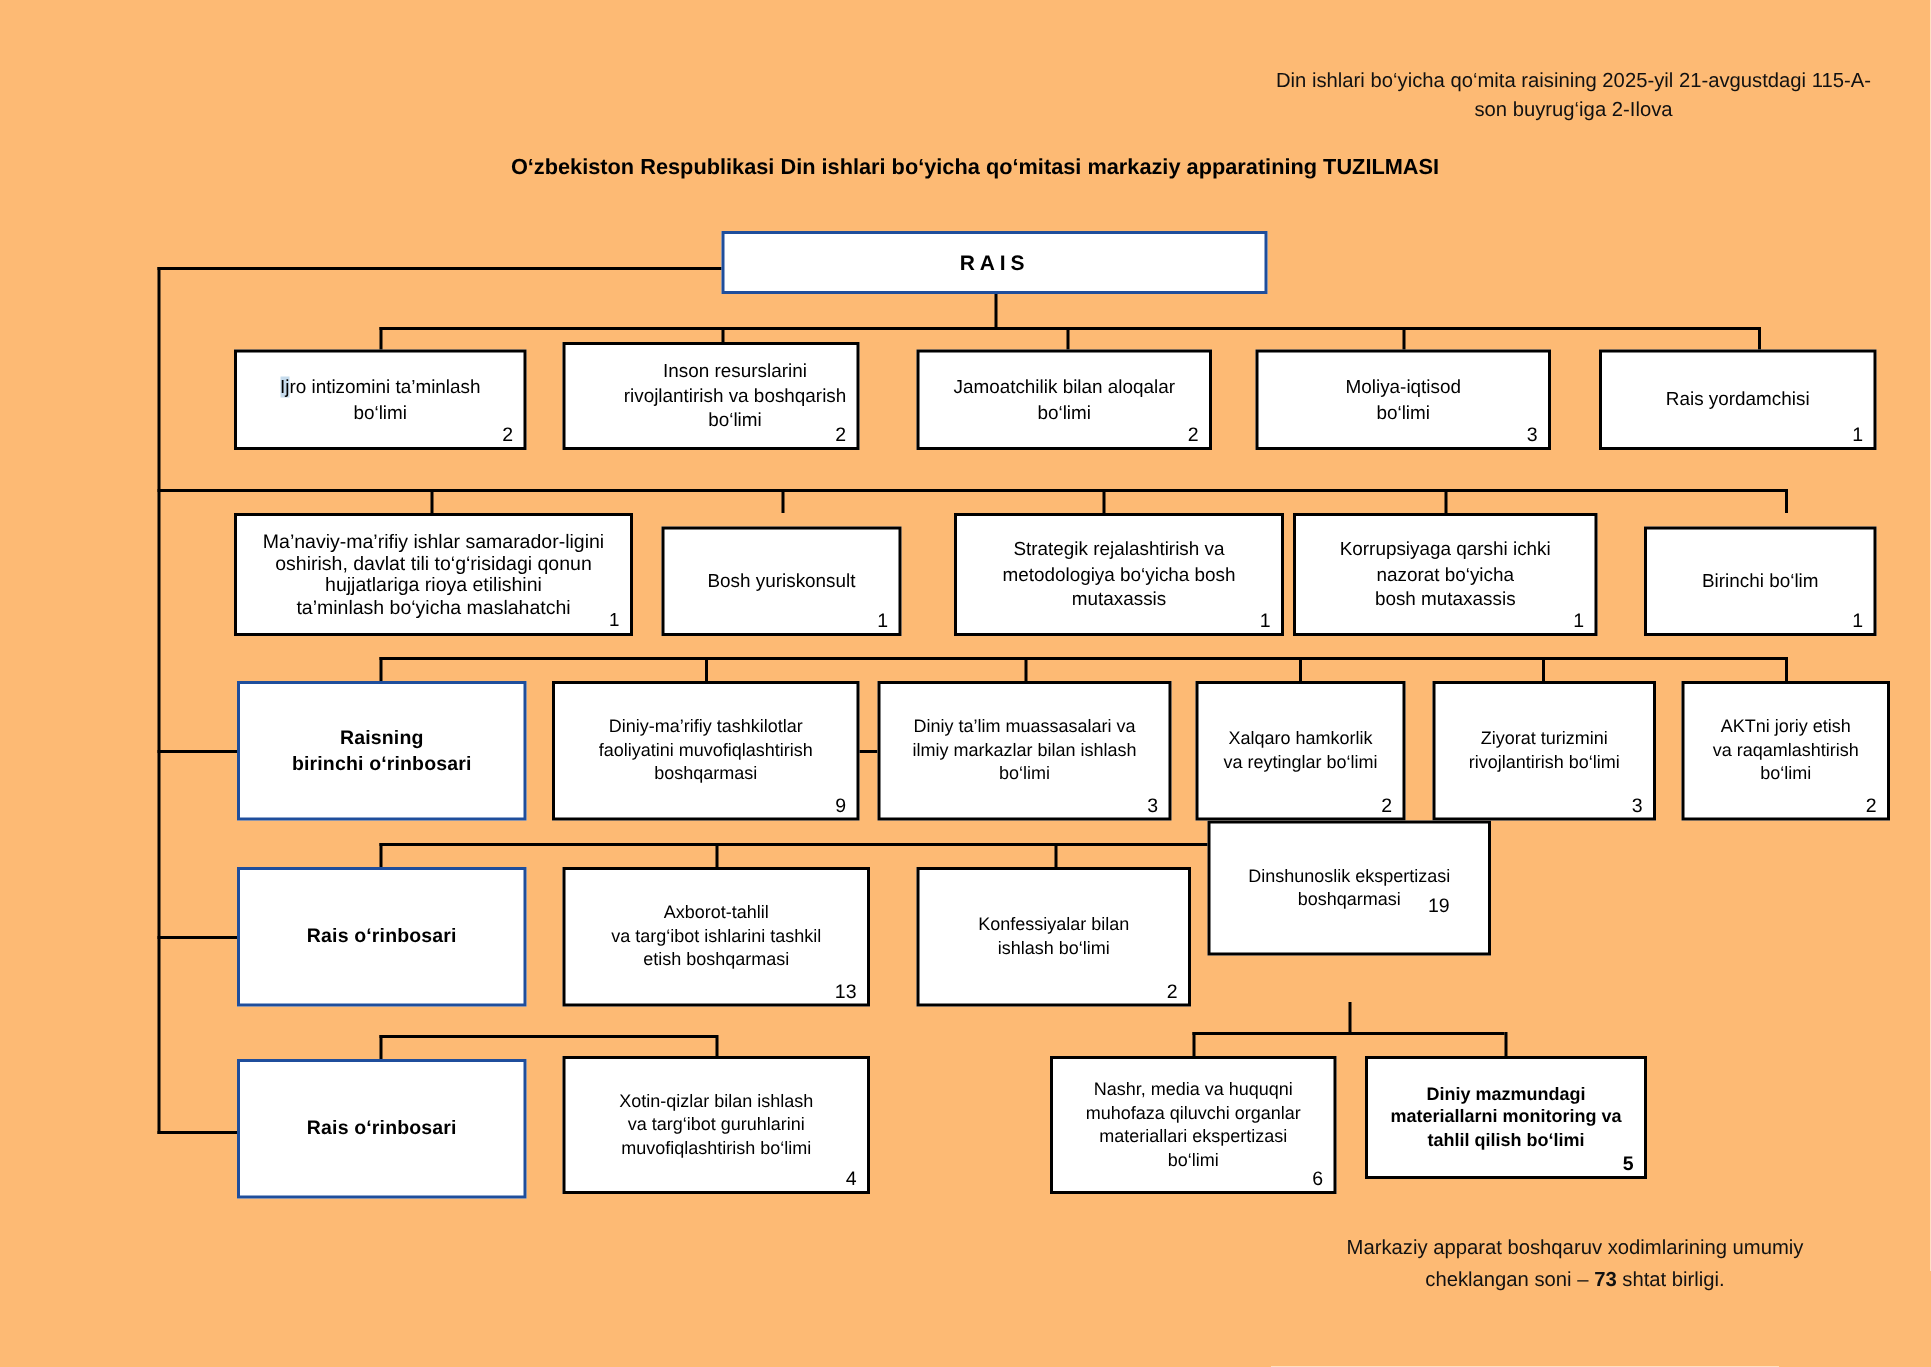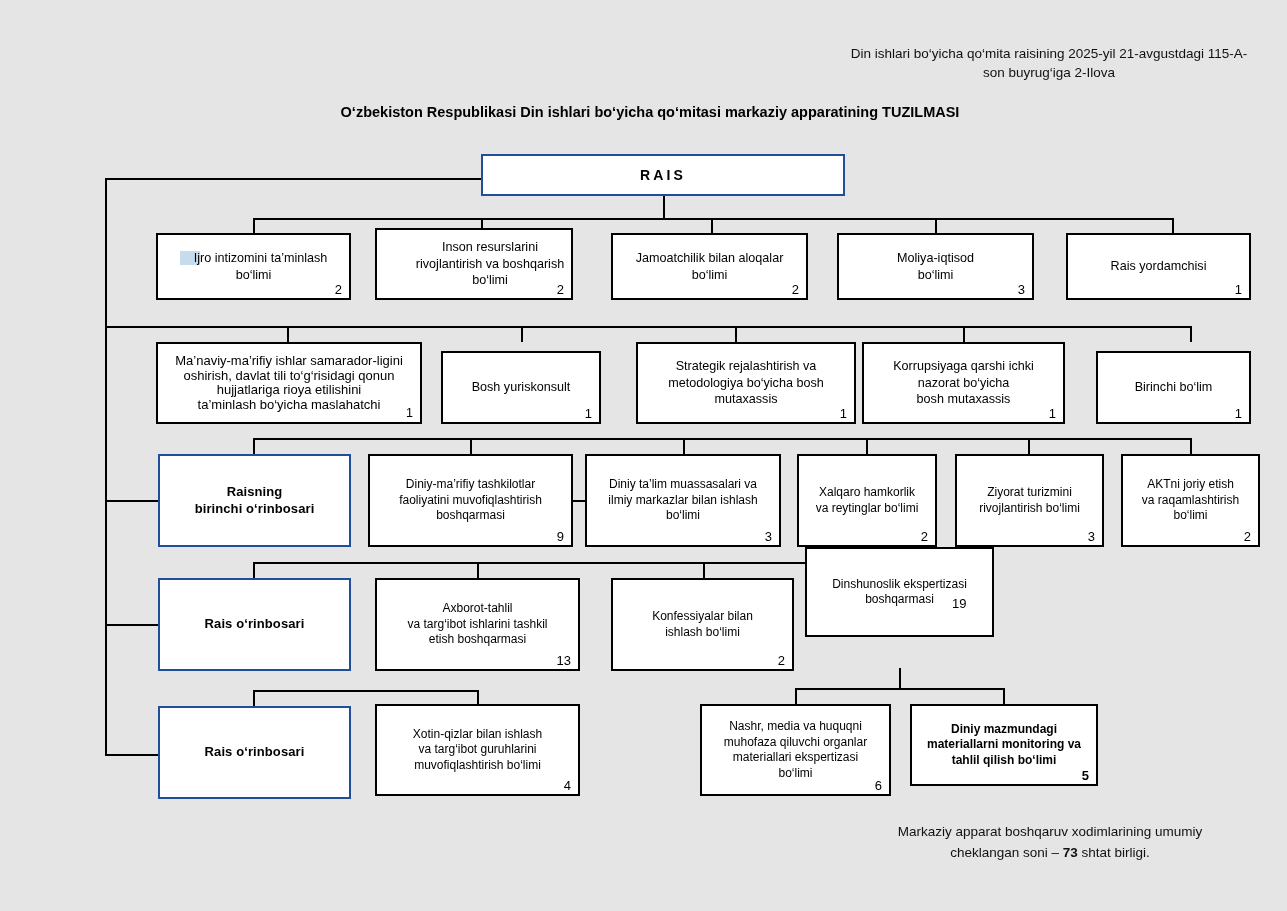--- a/index.html
+++ b/index.html
@@ -10,21 +10,21 @@
   }
   body {
     font-family: "Liberation Sans", sans-serif;
     color: #000000;
   }
   #canvas {
     position: relative;
     width: 1287px;
     height: 911px;
     overflow: hidden;
-    background: #e5e5e5;
+    background: #fdba74;
   }
   
   .hdr-ref {
     position: absolute;
     right: 38px;
     top: 44px;
     width: 400px;
     text-align: center;
     font-size: 13.5px;
     line-height: 19px;
@@ -85,21 +85,21 @@
   }
   .box.tiny .lbl {
     font-size: 13px;
     line-height: 14.5px;
   }
   .box.tiny .cnt { font-size: 12.5px; }
   .box.sml .lbl {
     font-size: 12px;
     line-height: 15.5px;
   }
-  .hl { background: #c6dbec; padding-left: 14px; }
+  .hl { background: #c6dbec; }
   
   .ln {
     position: absolute;
     background: #000000;
     z-index: 1;
   }
   .lnh { height: 2px; }
   .lnv { width: 2px; }
   
   .footer {

